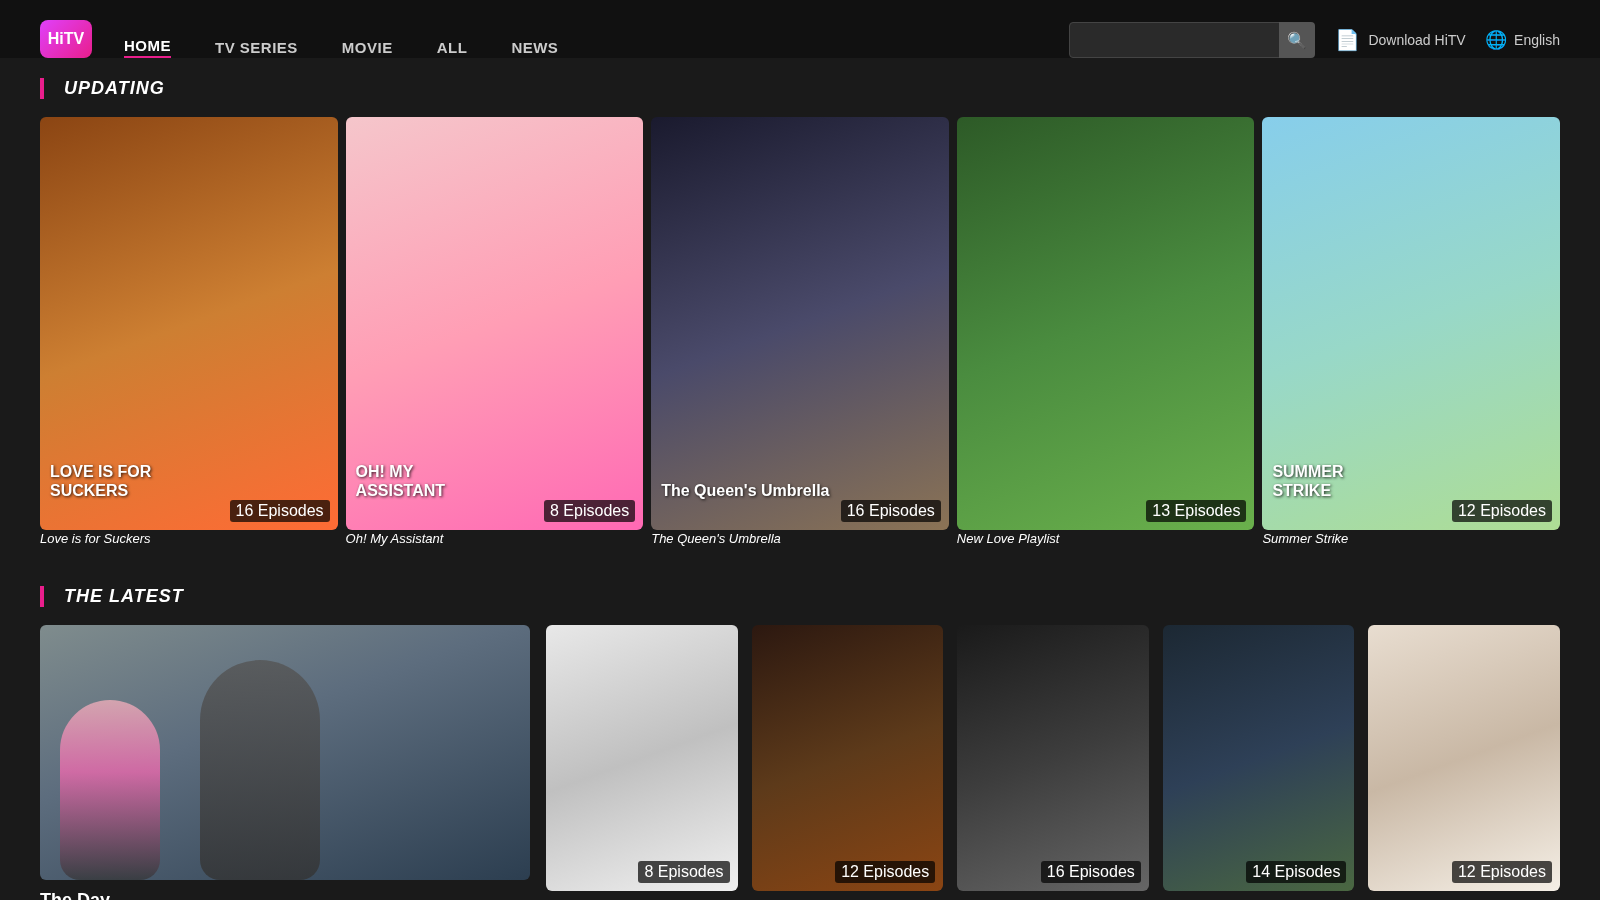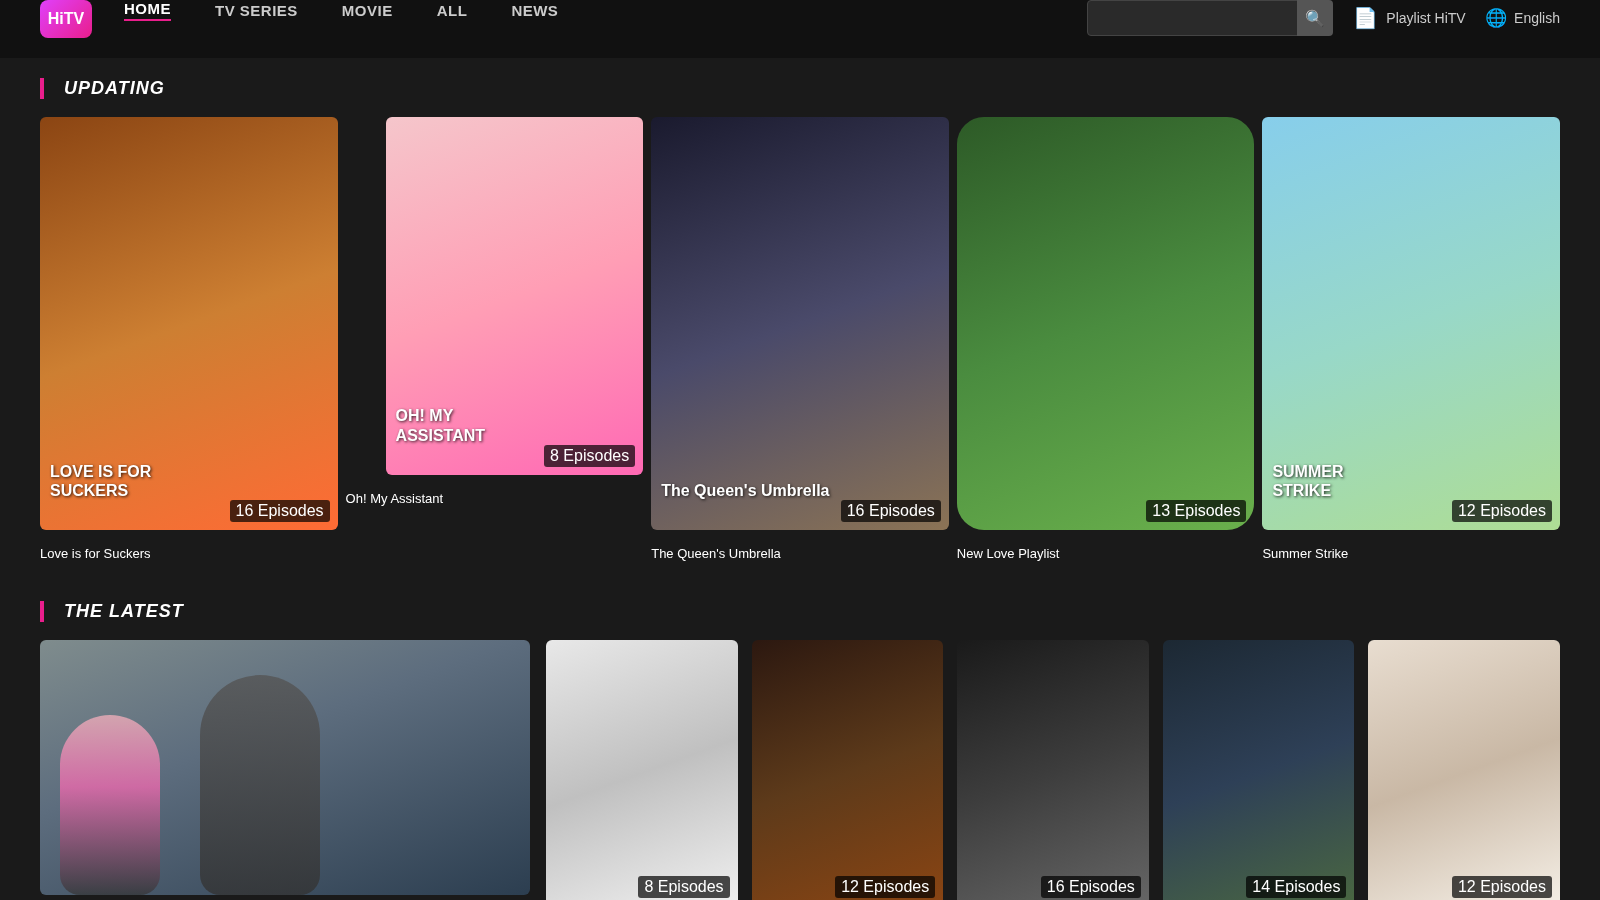--- a/index.html
+++ b/index.html
@@ -10,21 +10,21 @@
       width: 1600px;
       min-height: 900px;
       overflow-x: hidden;
     }
 
     
     header {
       background: #111;
       height: 58px;
       display: flex;
-      align-items: flex-start;
+      align-items: flex-end;
       padding: 0 40px;
       gap: 32px;
       position: relative;
     }
     .logo {
       background: linear-gradient(135deg, #e040fb, #e91e8c);
       width: 52px;
       height: 38px;
       border-radius: 8px;
       display: flex;
@@ -161,30 +161,31 @@
       position: absolute;
       bottom: 8px;
       right: 8px;
       background: rgba(0,0,0,0.7);
       color: #fff;
       font-size: 16px;
       padding: 2px 6px;
       border-radius: 3px;
     }
     .show-card-title {
-      margin-top: 16px;
+      margin-top: 1px;
       font-size: 13px;
       color: #fff;
+      font-style: italic;
     }
 
     
     .thumb-love { background: linear-gradient(160deg, #8B4513 0%, #cd7f32 50%, #ff6b35 100%); }
-    .thumb-oh { background: linear-gradient(160deg, #f5c6cb 0%, #ff9eb5 50%, #ff69b4 100%); margin-left: 40px; }
+    .thumb-oh { background: linear-gradient(160deg, #f5c6cb 0%, #ff9eb5 50%, #ff69b4 100%); }
     .thumb-queen { background: linear-gradient(160deg, #1a1a2e 0%, #4a4a6a 50%, #8b7355 100%); }
-    .thumb-playlist { background: linear-gradient(160deg, #2d5a27 0%, #4a8c3f 50%, #6ab04c 100%); border-radius: 27px; }
+    .thumb-playlist { background: linear-gradient(160deg, #2d5a27 0%, #4a8c3f 50%, #6ab04c 100%); }
     .thumb-summer { background: linear-gradient(160deg, #87ceeb 0%, #98d8c8 50%, #aedd94 100%); }
 
     
     .thumb-overlay {
       position: absolute;
       bottom: 30px;
       left: 10px;
       right: 10px;
       font-weight: 900;
       font-size: 16px;
@@ -290,21 +291,21 @@
   </nav>
   <div class="header-right">
     <div class="search-container">
       <div class="search-bar">
         <input type="text" placeholder="" style="">
       </div>
       <button class="search-icon-btn">🔍</button>
     </div>
     <div class="download-btn">
       <span class="download-icon">📄</span>
-      <span>Playlist HiTV</span>
+      <span>Download HiTV</span>
     </div>
     <div class="lang-btn">
       <span class="globe-icon">🌐</span>
       <span>English</span>
     </div>
   </div>
 </header>
 
 <main>
 

